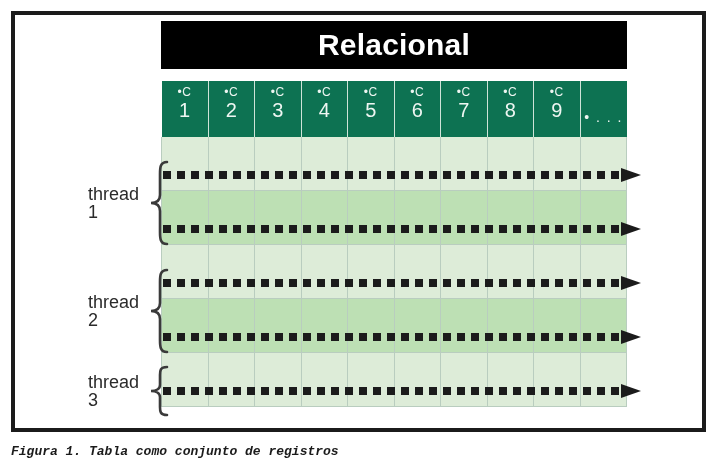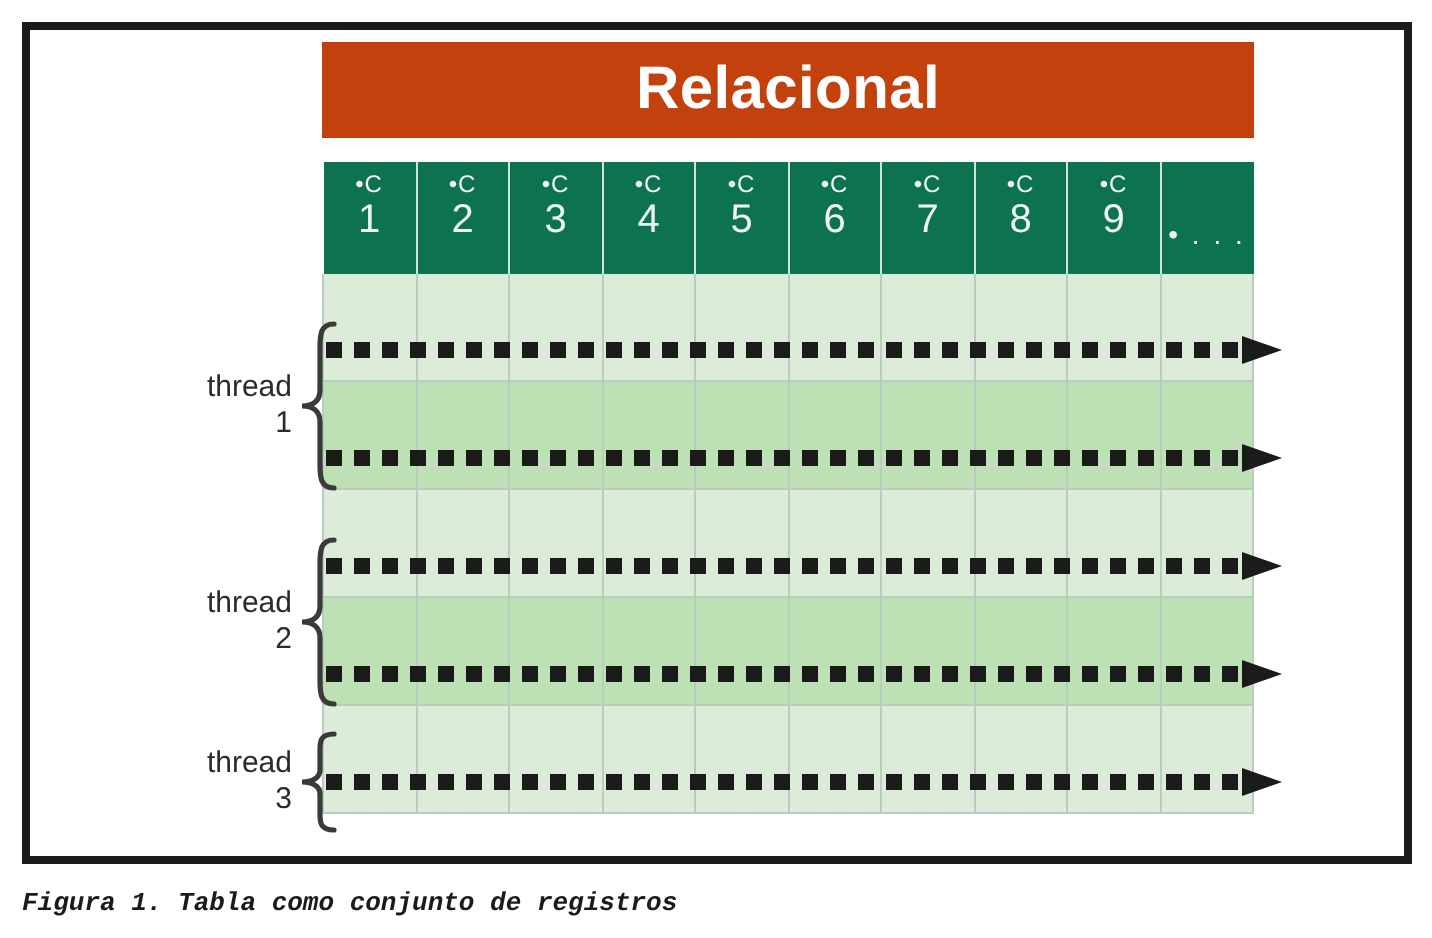--- a/index.html
+++ b/index.html
@@ -27,21 +27,21 @@
     background: #ffffff;
   }
 
   
   #title-banner {
     position: absolute;
     left: 161px;
     top: 21px;
     width: 466px;
     height: 48px;
-    background: #c2410c;
+    background: #000000;
     display: flex;
     align-items: center;
     justify-content: center;
   }
   #title-banner .title-text {
     color: #ffffff;
     font-size: 30px;
     font-weight: bold;
     letter-spacing: 0.2px;
     line-height: 1;
@@ -133,23 +133,23 @@
   }
 
   
   .thread-group {
     position: absolute;
     display: flex;
     flex-direction: row;
     align-items: center;
   }
   .thread-label {
-    font-size: 15px;
+    font-size: 18px;
     color: #2b2b2b;
-    text-align: right;
+    text-align: left;
     line-height: 18px;
     width: 58px;
     white-space: nowrap;
   }
   .thread-label .tl-num { display: block; }
   .brace-svg { display: block; margin-left: 2px; }
 
   
   #caption {
     position: absolute;

